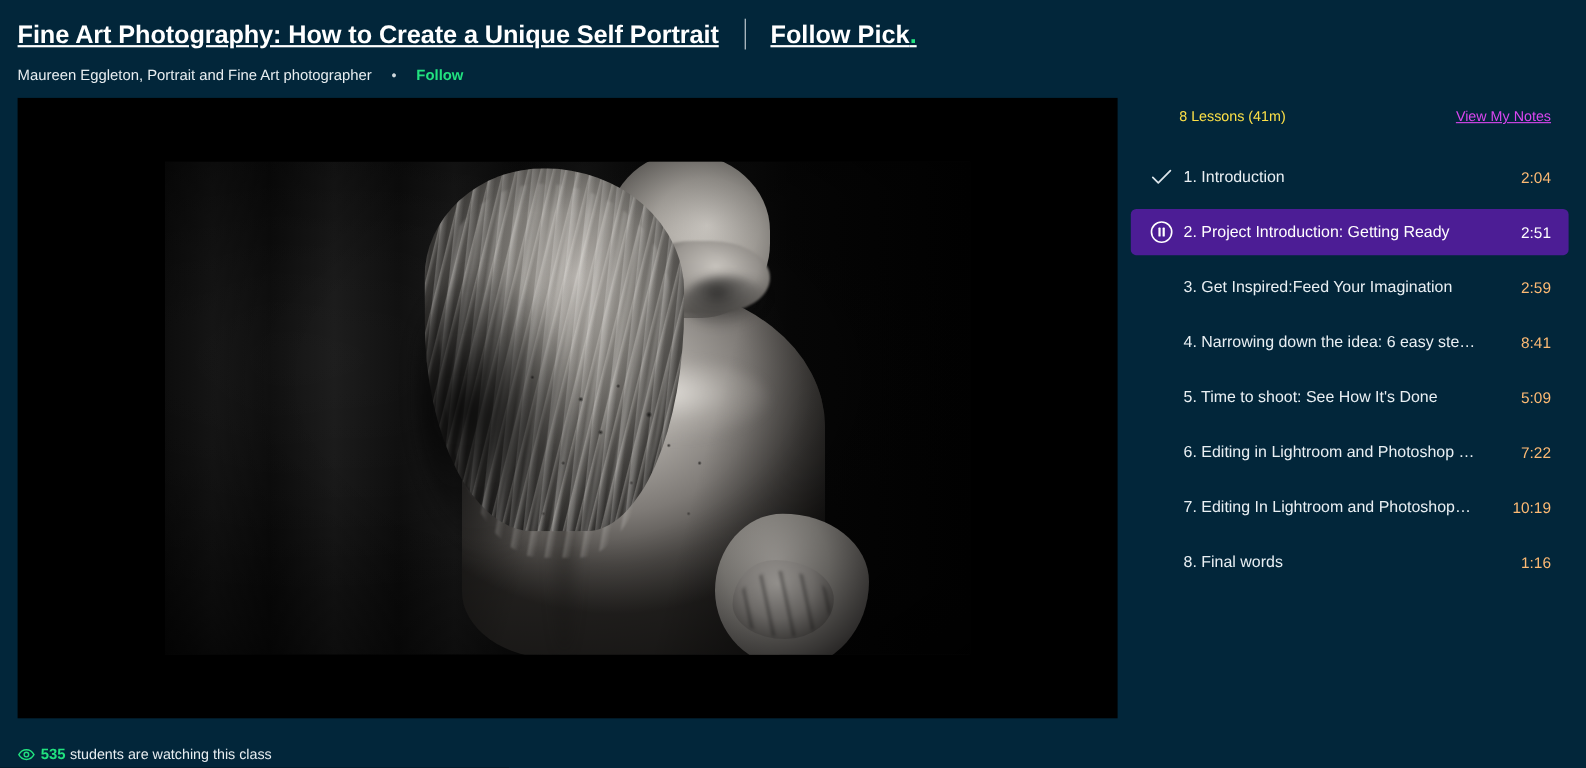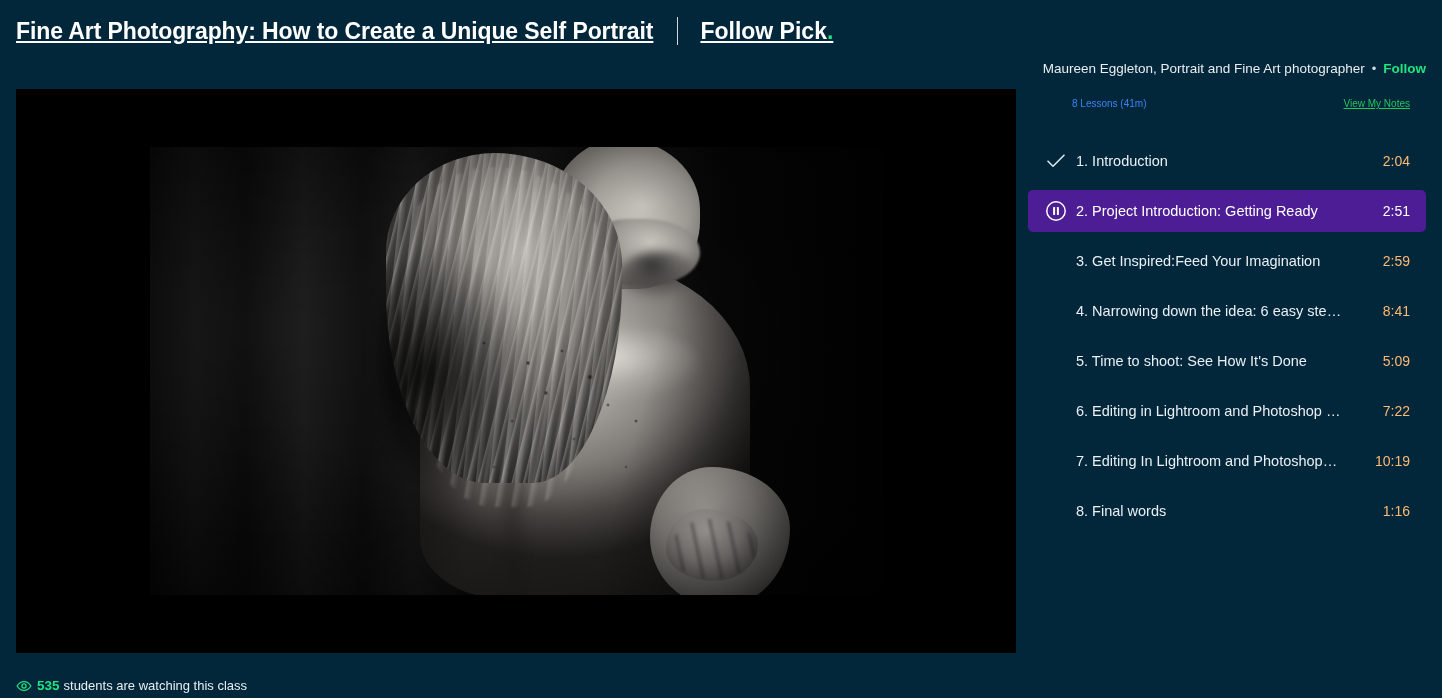--- a/index.html
+++ b/index.html
@@ -48,23 +48,22 @@
     white-space: nowrap;
   }
   .staff-pick .dot-accent { color: #21e27f; }
 
   .byline {
     margin-top: 13px;
     font-size: 13.5px;
     color: #e8eef1;
     display: flex;
     align-items: center;
-    gap: 1px;
+    gap: 12px;
     white-space: nowrap;
-    justify-content: flex-end;
   }
   .byline .sep {
     color: #cfd8dd;
     margin: 0 6px;
     font-size: 13px;
   }
   .follow-link {
     color: #21e27f;
     font-weight: bold;
     font-size: 13.5px;
@@ -334,26 +333,26 @@
   }
 
   .lessons-head {
     display: flex;
     align-items: baseline;
     justify-content: space-between;
     padding: 0 16px 0 44px;
     height: 28px;
   }
   .lessons-count {
-    font-size: 10px;
-    color: #3b82f6;
+    font-size: 13px;
+    color: #fde047;
   }
   .view-notes {
-    font-size: 10px;
-    color: #22c55e;
+    font-size: 13px;
+    color: #d946ef;
     text-decoration: underline;
     cursor: pointer;
   }
 
   .lesson-list { margin-top: 14px; }
 
   .lesson-row {
     display: flex;
     align-items: center;
     height: 42px;

